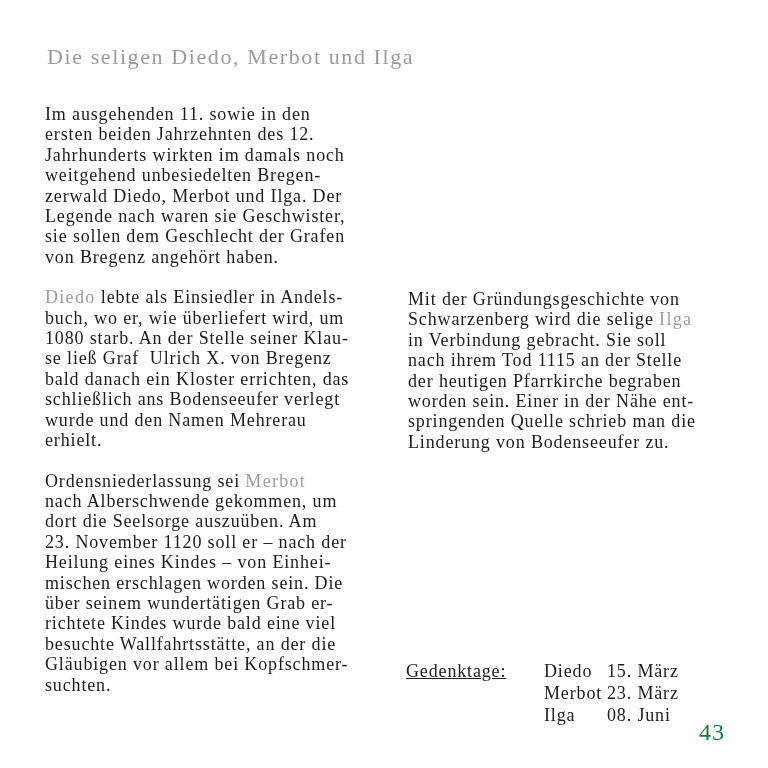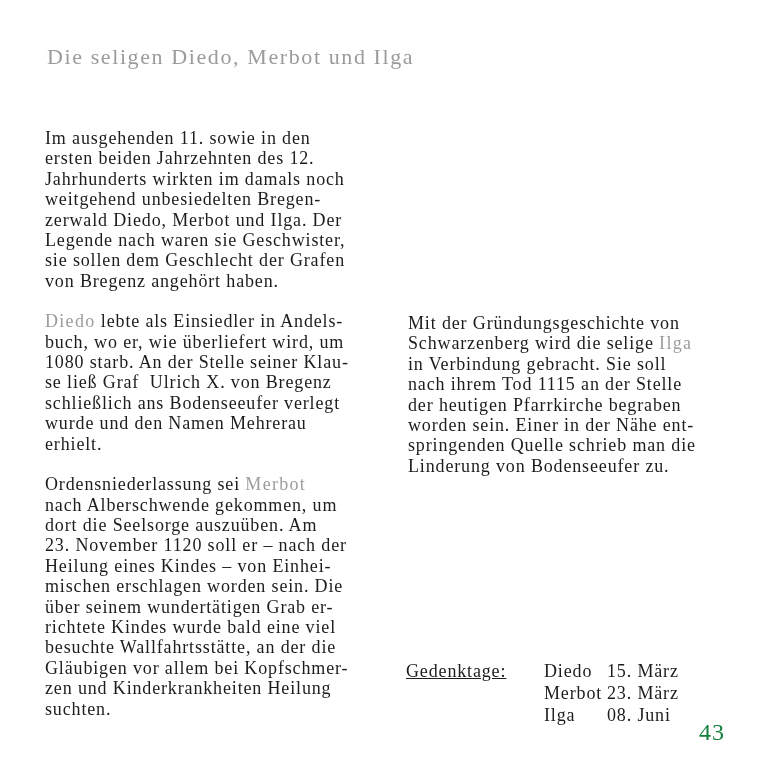--- a/index.html
+++ b/index.html
@@ -5,21 +5,21 @@
   html,body{margin:0;padding:0;background:#ffffff;}
   .page{
     position:relative;width:768px;height:768px;background:#ffffff;
     font-family:"Liberation Serif", serif;color:#1c1c1c;overflow:hidden;
   }
   .title{
     position:absolute;left:47px;top:44px;margin:0;
     font-size:22px;font-weight:normal;color:#9b9b9b;letter-spacing:1.6px;
     white-space:nowrap;
   }
-  .tcol{position:absolute;font-size:18px;line-height:20.4px;letter-spacing:0.85px;margin-top:24px;}
+  .tcol{position:absolute;font-size:18px;line-height:20.4px;letter-spacing:0.85px;}
   .tcol.left{left:45px;top:104px;width:358px;}
   .tcol.right{left:408px;top:289px;width:336px;}
   .paragraph{margin:0 0 20px 0;}
   .tline{white-space:nowrap;}
   .gname{color:#9c9c9c;letter-spacing:1.3px;}
   .memorial{
     position:absolute;left:406px;top:660px;display:flex;
     font-size:18px;line-height:22px;letter-spacing:0.85px;
   }
   .mem-label{width:138px;text-decoration:underline;}
@@ -46,36 +46,36 @@
         <div class="tline"><span>zerwald Diedo, Merbot und Ilga. Der</span></div>
         <div class="tline"><span>Legende nach waren sie Geschwister,</span></div>
         <div class="tline"><span>sie sollen dem Geschlecht der Grafen</span></div>
         <div class="tline"><span>von Bregenz angehört haben.</span></div>
       </div>
       <div class="paragraph">
         <div class="tline"><span class="gname">Diedo</span><span> lebte als Einsiedler in Andels-</span></div>
         <div class="tline"><span>buch, wo er, wie überliefert wird, um</span></div>
         <div class="tline"><span>1080 starb. An der Stelle seiner Klau-</span></div>
         <div class="tline"><span>se ließ Graf&nbsp; Ulrich X. von Bregenz</span></div>
+        <div class="tline"><span>bald danach ein Kloster errichten, das</span></div>
         <div class="tline"><span>schließlich ans Bodenseeufer verlegt</span></div>
         <div class="tline"><span>wurde und den Namen Mehrerau</span></div>
         <div class="tline"><span>erhielt.</span></div>
       </div>
       <div class="paragraph">
         <div class="tline"><span>Ordensniederlassung sei </span><span class="gname">Merbot</span></div>
         <div class="tline"><span>nach Alberschwende gekommen, um</span></div>
         <div class="tline"><span>dort die Seelsorge auszuüben. Am</span></div>
         <div class="tline"><span>23. November 1120 soll er – nach der</span></div>
         <div class="tline"><span>Heilung eines Kindes – von Einhei-</span></div>
         <div class="tline"><span>mischen erschlagen worden sein. Die</span></div>
         <div class="tline"><span>über seinem wundertätigen Grab er-</span></div>
         <div class="tline"><span>richtete Kindes wurde bald eine viel</span></div>
         <div class="tline"><span>besuchte Wallfahrtsstätte, an der die</span></div>
         <div class="tline"><span>Gläubigen vor allem bei Kopfschmer-</span></div>
-        <div class="tline"><span>zen und Kinderkrankheiten Heilung</span></div>
         <div class="tline"><span>suchten.</span></div>
       </div>
     </div>
 
   <div class="tcol right">
       <div class="paragraph">
         <div class="tline"><span>Mit der Gründungsgeschichte von</span></div>
         <div class="tline"><span>Schwarzenberg wird die selige </span><span class="gname">Ilga</span></div>
         <div class="tline"><span>in Verbindung gebracht. Sie soll</span></div>
         <div class="tline"><span>nach ihrem Tod 1115 an der Stelle</span></div>

